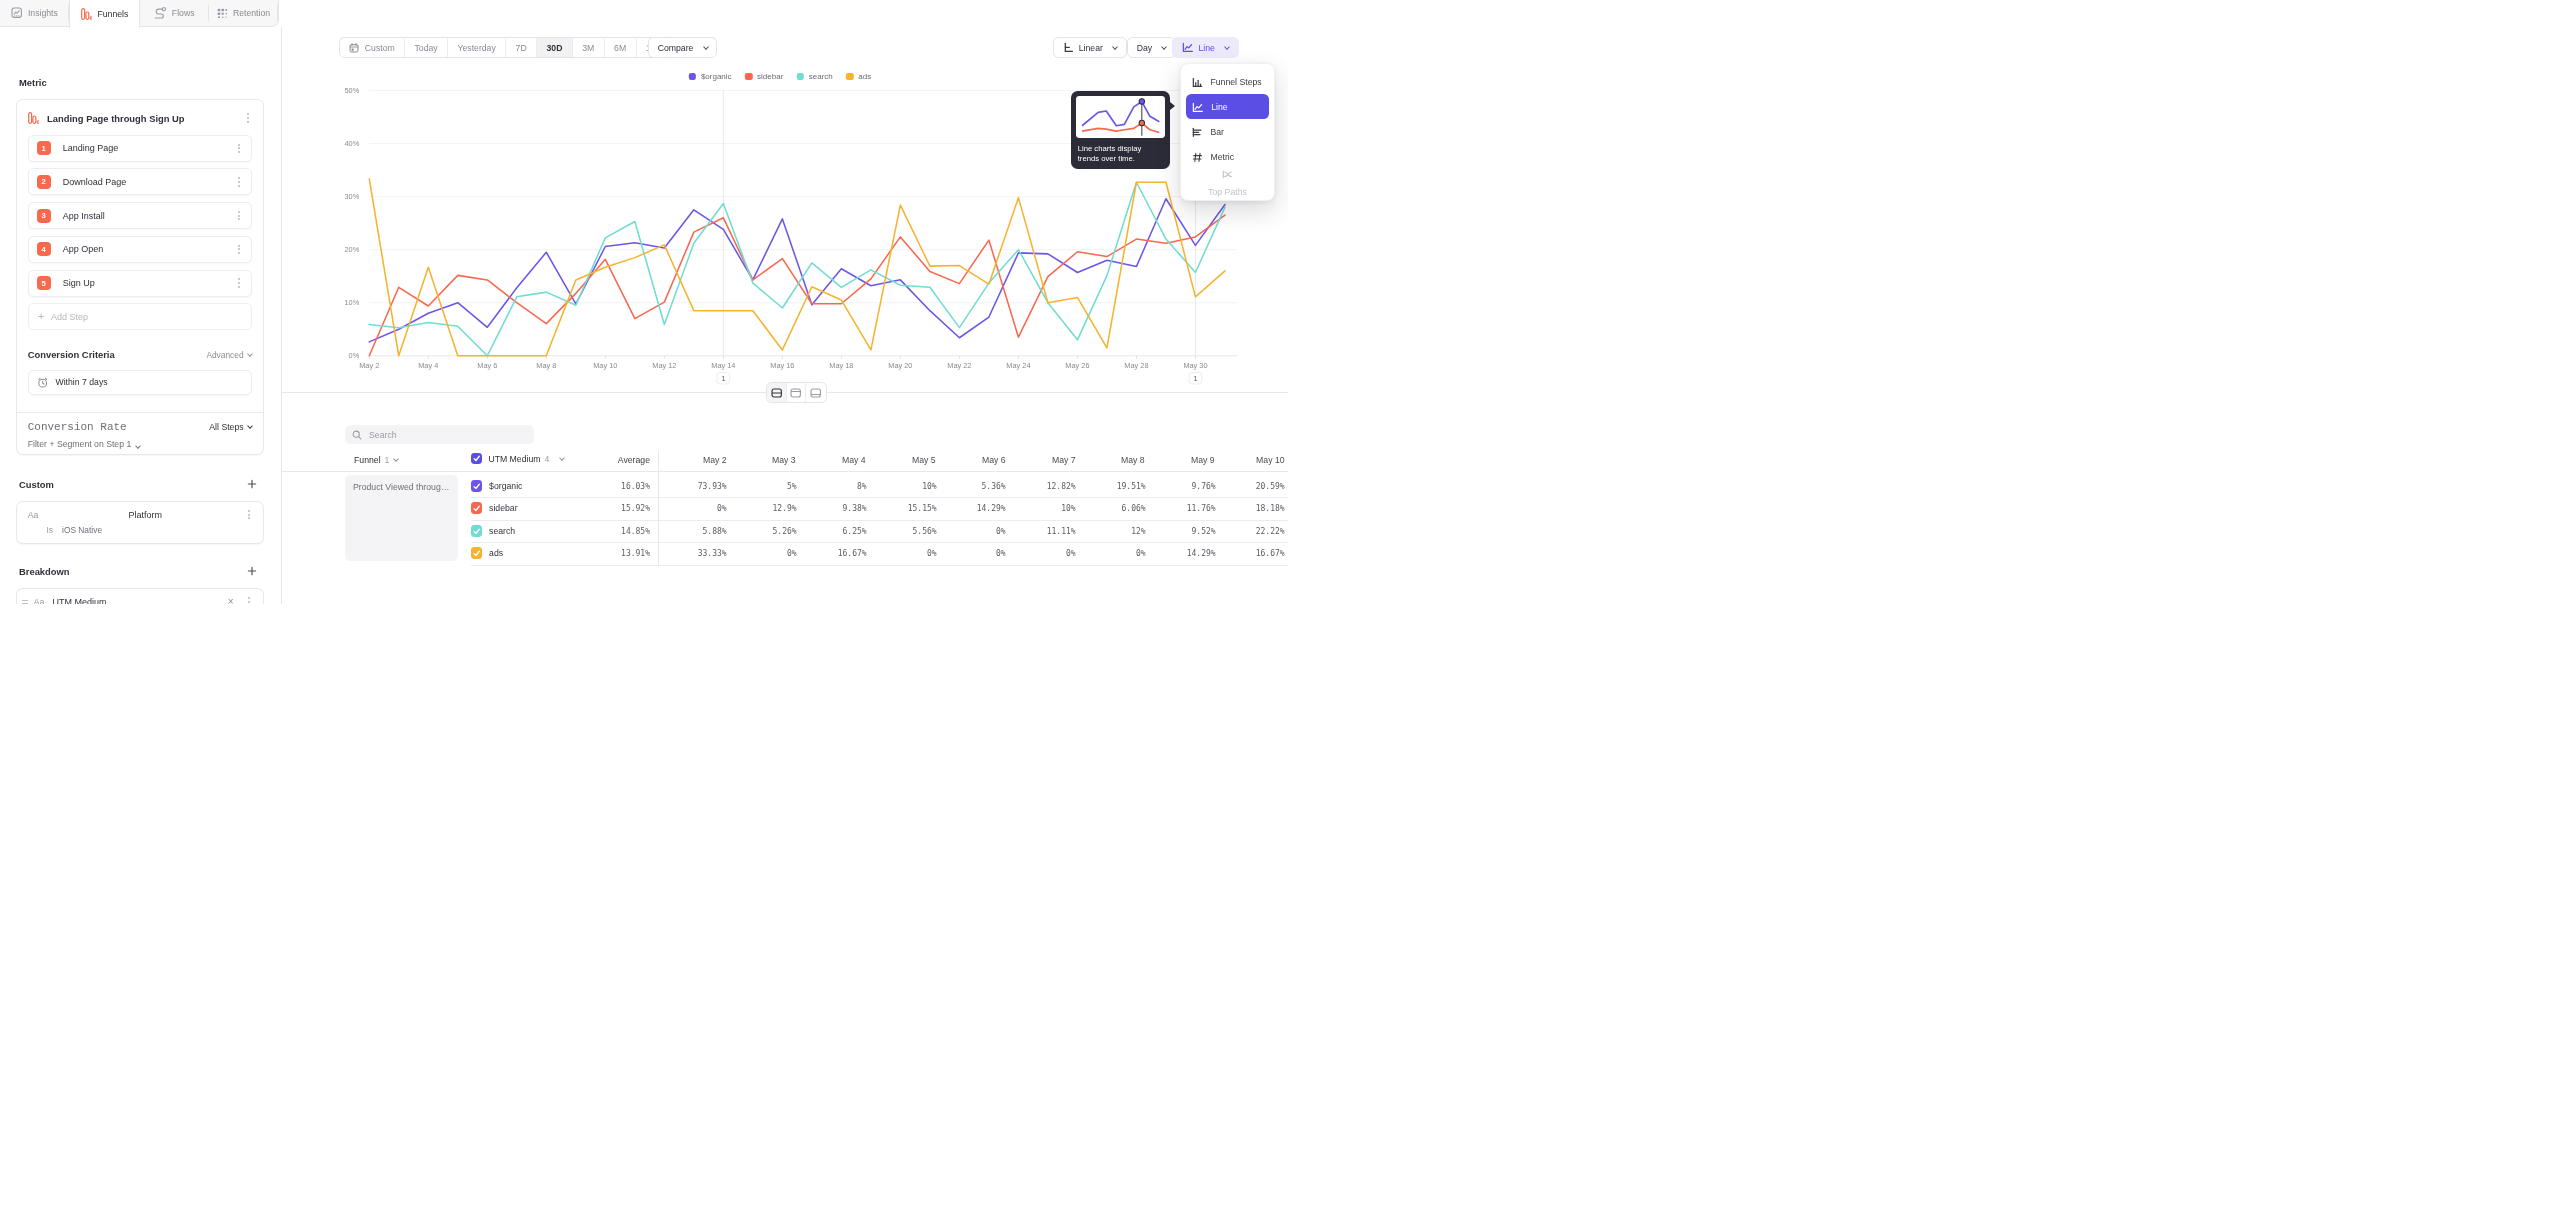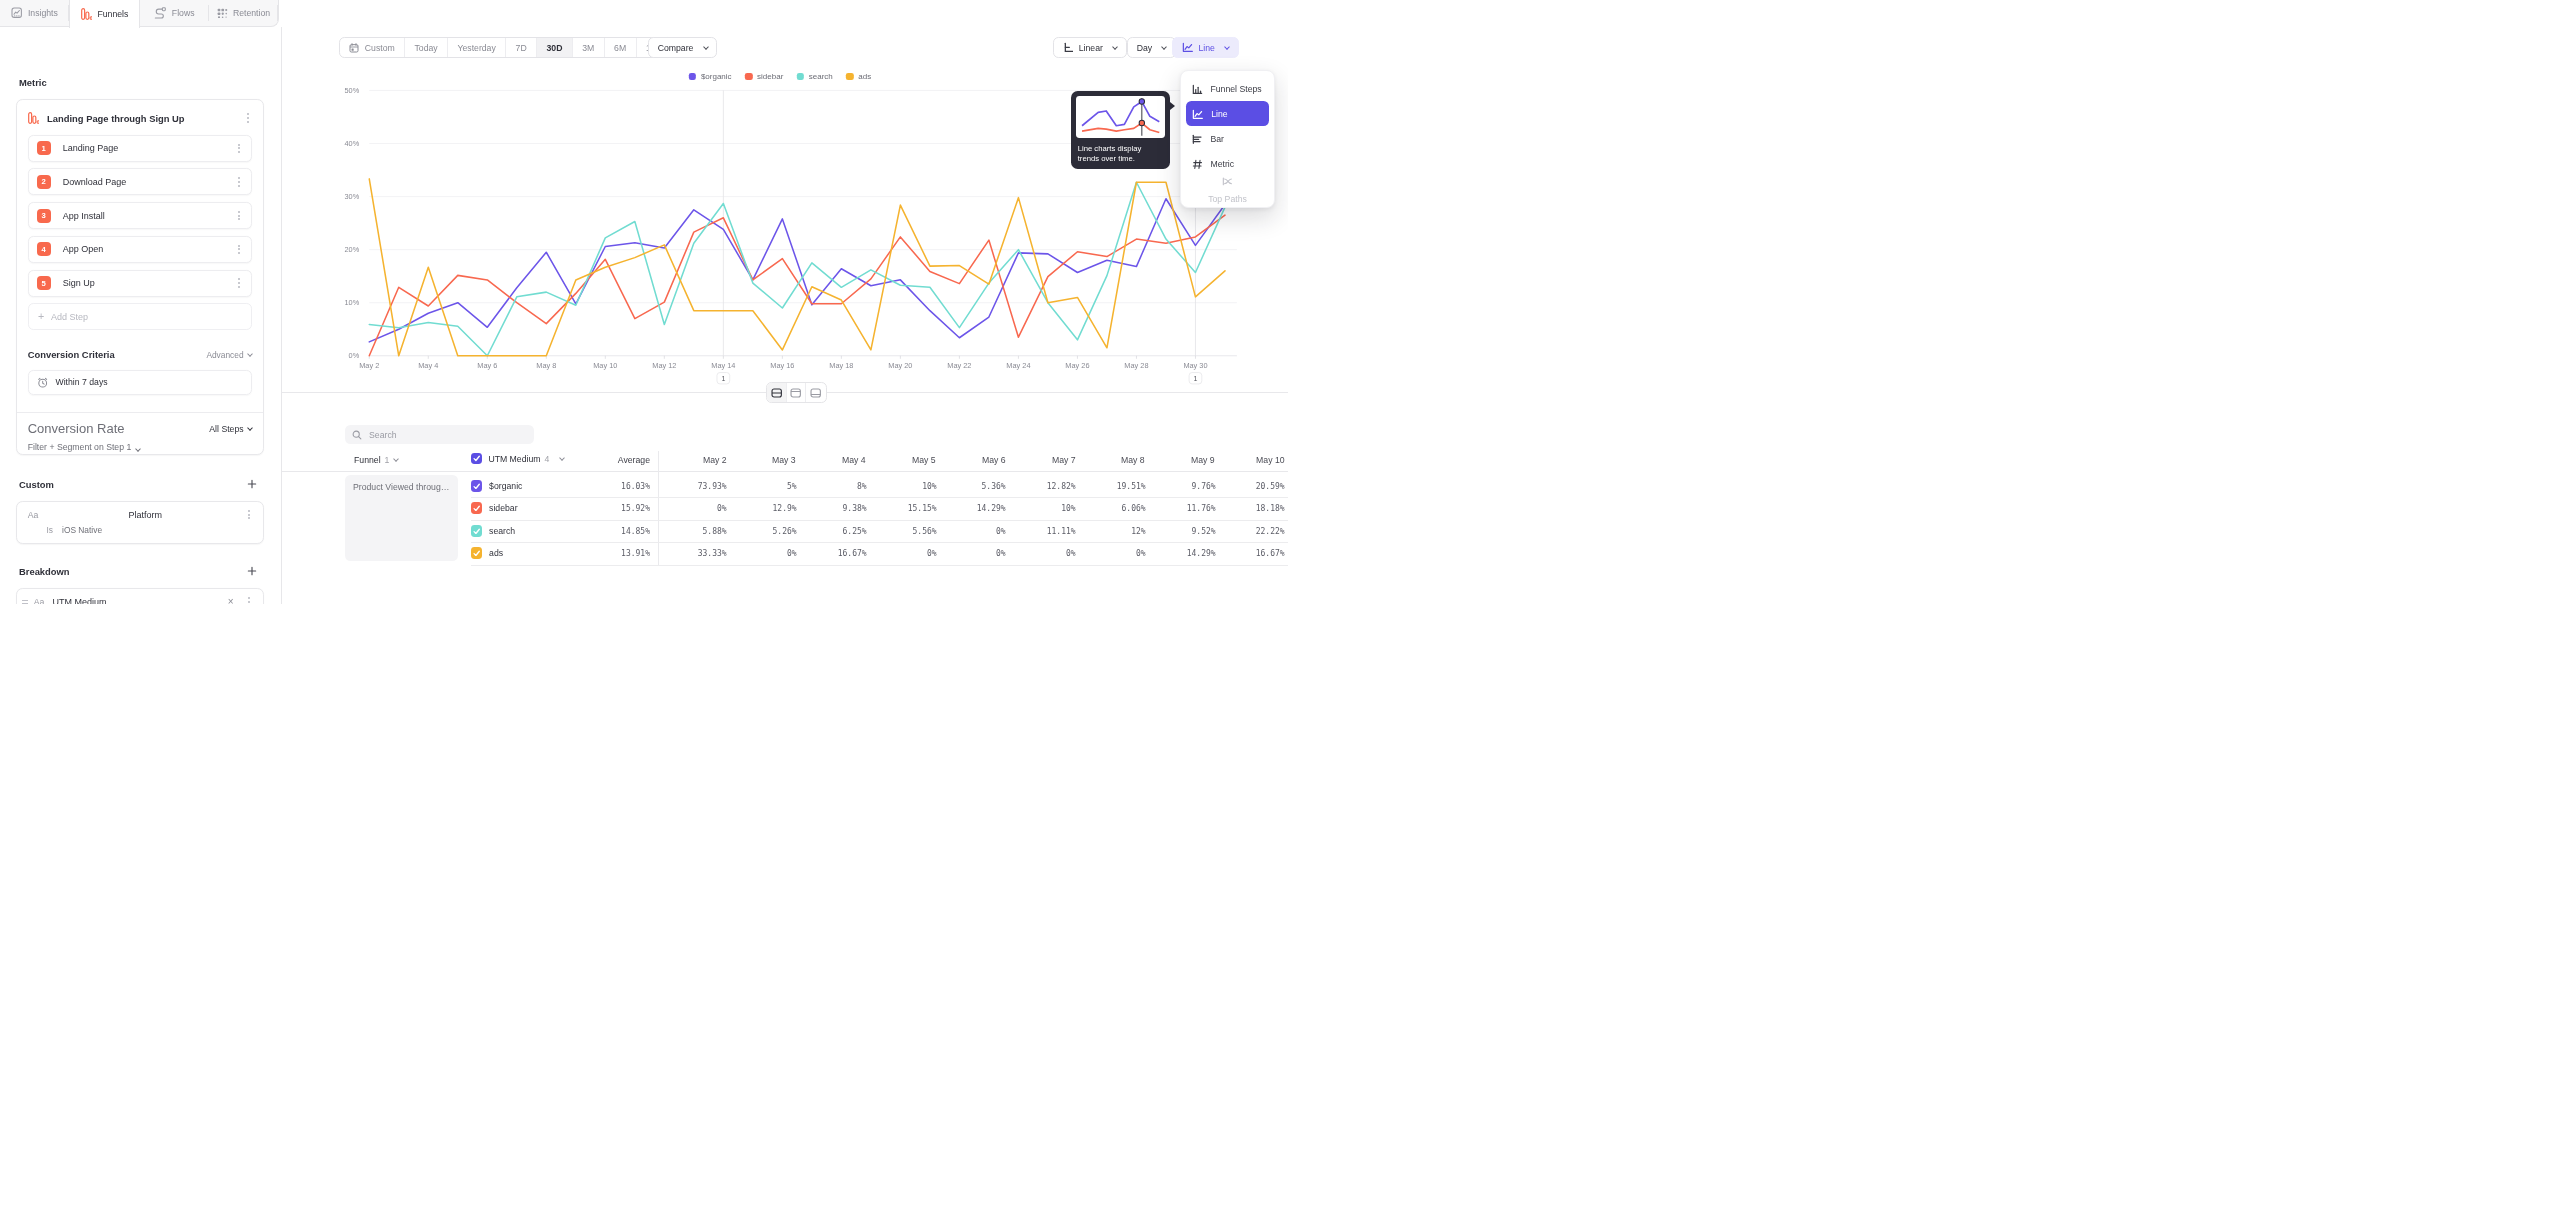--- a/index.html
+++ b/index.html
@@ -56,21 +56,21 @@
   .cc-row { display:flex; align-items:center; margin:19px 10.7px 0 10.7px; }
   .cc-row .t { font-size:9.4px; font-weight:700; color:#2f3039; flex:1; }
   .link-gray { font-size:8.4px; color:#8a8b94; display:flex; align-items:center; }
   .within {
     height:25.5px; margin:9.4px 10.7px 0 10.7px; border:0.7px solid #ededf0; border-radius:5.4px;
     display:flex; align-items:center; padding:0 8px; gap:7.4px; font-size:8.7px; color:#2f3039;
     box-shadow:0 0.7px 1.3px rgba(16,16,32,.03);
   }
   .fdivider { height:0.7px; background:#ececef; margin-top:17px; }
   .rate-row { display:flex; align-items:center; margin:8.7px 10.7px 0 10.7px; }
-  .rate-row .l { color:#6e6f77; font-size:13px; flex:1; }
+  .rate-row .l { color:#6e6f77; font-size:11px; flex:1;font-family:Liberation Mono, monospace; }
   .rate-row .v { color:#2f3039; font-size:8.7px; display:flex; align-items:center; }
   .fs-row { display:flex; align-items:flex-end; margin:6px 10.7px 0 10.7px; color:#6e6f77; font-size:8.7px; }
   .chev { display:inline-block; width:4px; height:4px; border-right:1px solid currentColor; border-bottom:1px solid currentColor; transform:rotate(45deg) translate(-0.7px,-0.7px); margin-left:4.7px; }
   .aa { color:#9a9ba3; font-size:8.7px; }
   
   .main { position:absolute; left:282px; top:0; width:1006px; height:604px; background:#fff; }
   .seg {
     position:absolute; left:57px; top:37px; height:21px; display:flex; align-items:stretch;
     border:0.7px solid #e3e3e7; border-radius:5.4px; background:#fff; overflow:hidden;
   }
@@ -116,21 +116,21 @@
   }
   .trow { position:absolute; left:189px; right:0; height:22px; }
   .trow .name { position:absolute; left:0; top:0; height:22px; display:flex; align-items:center; gap:6.7px; font-size:8.7px; color:#33343d; }
   .cb { width:11.4px; height:11.4px; border-radius:3.4px; display:flex; align-items:center; justify-content:center; }
   .mono { font-family:"DejaVu Sans Mono", monospace; font-size:8px; color:#5b5c66; }
   .trow .avgv { position:absolute; left:120px; width:59px; top:0; height:22px; display:flex; align-items:center; justify-content:flex-end; }
   .trow .dv { position:absolute; top:0; width:70px; height:22px; display:flex; align-items:center; justify-content:flex-end; padding-right:9.4px; }
   .row-line { position:absolute; left:189px; right:0; height:0.7px; background:#ececee; }
   
   .menu {
-    position:absolute; left:898px; top:70px; width:95px; z-index:30;
+    position:absolute; left:898px; top:63px; width:95px; z-index:30;
     background:#fff; border:0.7px solid #f0f0f3; border-radius:8px; padding:5.4px 0;
     box-shadow:0 9.4px 24px rgba(23,23,40,.16), 0 1.3px 4px rgba(23,23,40,.06);
   }
   .mi { display:flex; align-items:center; gap:7.4px; height:25px; margin:0 5.4px; padding:0 6px; border-radius:5.4px; font-size:8.7px; color:#3a3b44; }
   .mi.selected { background:#5b4ee4; color:#fff; }
   .mi.disabled { color:#c2c3ca;flex-direction:column; }
   .tip {
     position:absolute; left:789px; top:91px; width:99px; height:78px; z-index:29;
     background:#2c2c38; border-radius:6.7px; padding:5.4px; color:#fff;
   }

